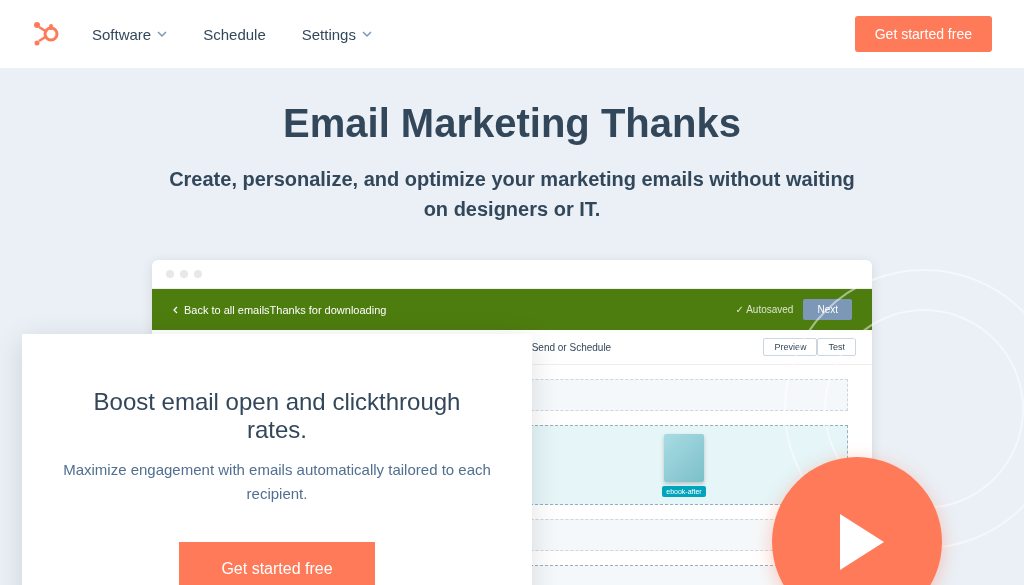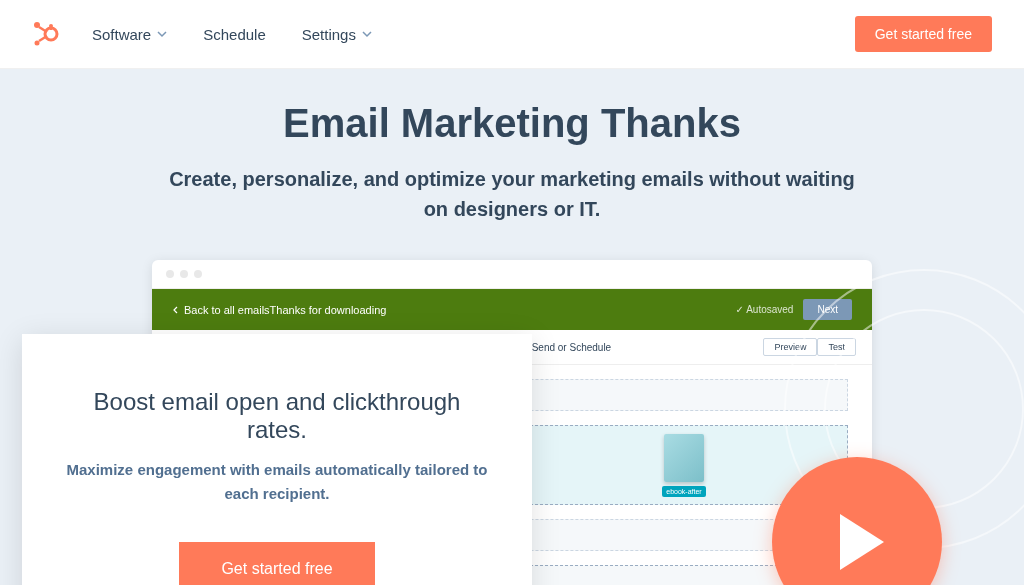--- a/index.html
+++ b/index.html
@@ -43,21 +43,21 @@
     .canvas-col { flex: 1; background: #e5f5f8; border: 1px dashed #99acc2; min-height: 80px; display: flex; flex-direction: column; align-items: center; justify-content: center; }
     .canvas-full { border: 1px dashed #cbd6e2; min-height: 32px; margin-bottom: 14px; background: #f5f8fa; }
     .img-icon { width: 22px; height: 18px; border: 1.5px solid #7c98b6; border-radius: 2px; margin-bottom: 6px; position: relative; }
     .select-img-btn { border: 1px solid #cbd6e2; background: #fff; padding: 2px 8px; font-size: 8px; color: #7c98b6; cursor: pointer; }
     .ebook-img { width: 40px; height: 48px; background: linear-gradient(135deg, #a9dce3, #7cbfc9); border-radius: 2px; margin-bottom: 4px; box-shadow: 0 2px 4px rgba(0,0,0,0.2); }
     .ebook-label { background: #00a4bd; color: #fff; font-size: 7px; padding: 2px 4px; border-radius: 2px; }
     
     
     .card { position: absolute; left: 22px; top: 265px; width: 510px; background: #fff; padding: 54px 40px 60px 40px; text-align: center; box-shadow: 0 6px 28px rgba(0,0,0,0.12); }
     .card-title { font-size: 24px; color: #33475b; margin-bottom: 14px; font-weight: 400; }
-    .card-text { font-size: 15px; color: #516f90; line-height: 1.6; margin-bottom: 36px; font-weight: 700; }
+    .card-text { font-size: 15px; color: #516f90; line-height: 1.6; margin-bottom: 36px; font-weight: 400; }
     .card-btn { background: #ff7a59; color: #fff; border: none; padding: 18px 42px; font-size: 16px; font-weight: 500; cursor: pointer; }
     
     
     .play-btn { position: absolute; right: 82px; bottom: -28px; width: 170px; height: 170px; border-radius: 50%; background: #ff7a59; display: flex; align-items: center; justify-content: center; cursor: pointer; box-shadow: 0 4px 18px rgba(255,122,89,0.4); }
     .play-triangle { width: 0; height: 0; border-top: 28px solid transparent; border-bottom: 28px solid transparent; border-left: 44px solid #fff; margin-left: 10px; }
     
     
     .bg-circle { position: absolute; border: 2px solid rgba(255,255,255,0.5); border-radius: 50%; }
     .bg-c1 { width: 280px; height: 280px; right: -40px; top: 200px; }
     .bg-c2 { width: 200px; height: 200px; right: 0px; top: 240px; }

